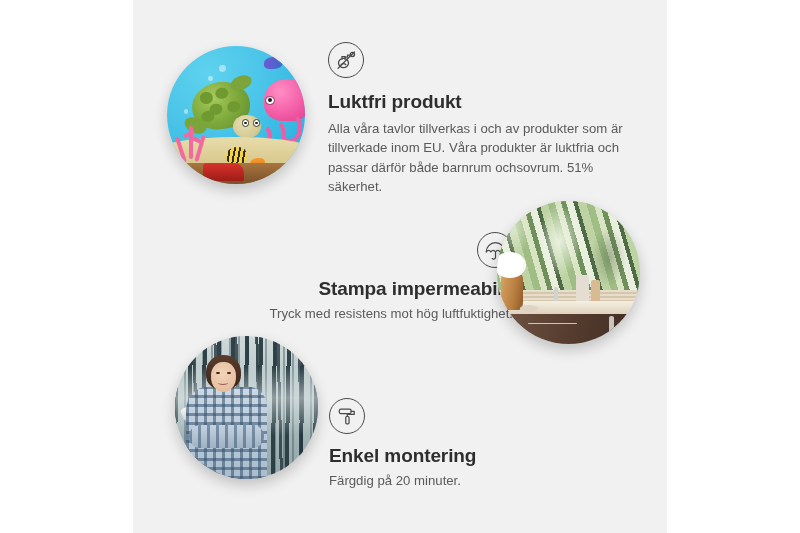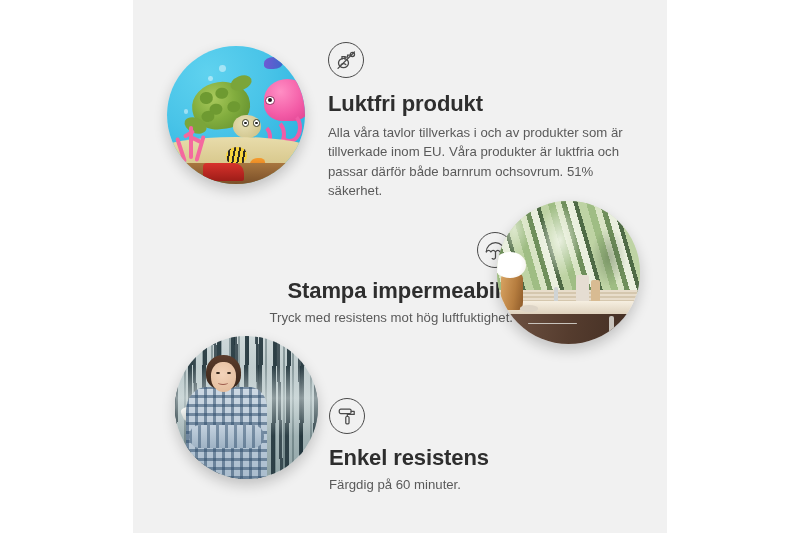--- a/index.html
+++ b/index.html
@@ -264,21 +264,21 @@
 
   .icon-circle {
     width: 36px; height: 36px;
     border: 1.6px solid #4a4a4a;
     border-radius: 50%;
     display: flex; align-items: center; justify-content: center;
   }
   .icon-circle svg { display: block; }
 
   .blk-title {
-    font-size: 22px;
+    font-size: 19px;
     font-weight: bold;
     color: #2e2e2e;
     letter-spacing: -0.1px;
     white-space: nowrap;
   }
   .blk-body {
     font-size: 13.2px;
     line-height: 19.4px;
     color: #5a5a5a;
   }
@@ -415,18 +415,18 @@
     </div>
 
     <div class="block" id="block-mounting">
       <div class="icon-circle">
         <svg width="23" height="23" viewBox="0 0 24 24" fill="none" stroke="#4a4a4a" stroke-width="1.3" stroke-linecap="round" stroke-linejoin="round">
           <rect x="3.4" y="4.4" width="12.4" height="4.6" rx="1.6"></rect>
           <path d="M15.8 6.7 h3.2 v3.2 h-7.2 v2.1"></path>
           <rect x="10.2" y="12" width="3.4" height="7.6" rx="1"></rect>
         </svg>
       </div>
-      <div class="blk-title">Enkel resistens</div>
-      <div class="blk-body">Färgdig på 60 minuter.</div>
+      <div class="blk-title">Enkel montering</div>
+      <div class="blk-body">Färgdig på 20 minuter.</div>
     </div>
 
   </div>
 </div>
 
 </body></html>

